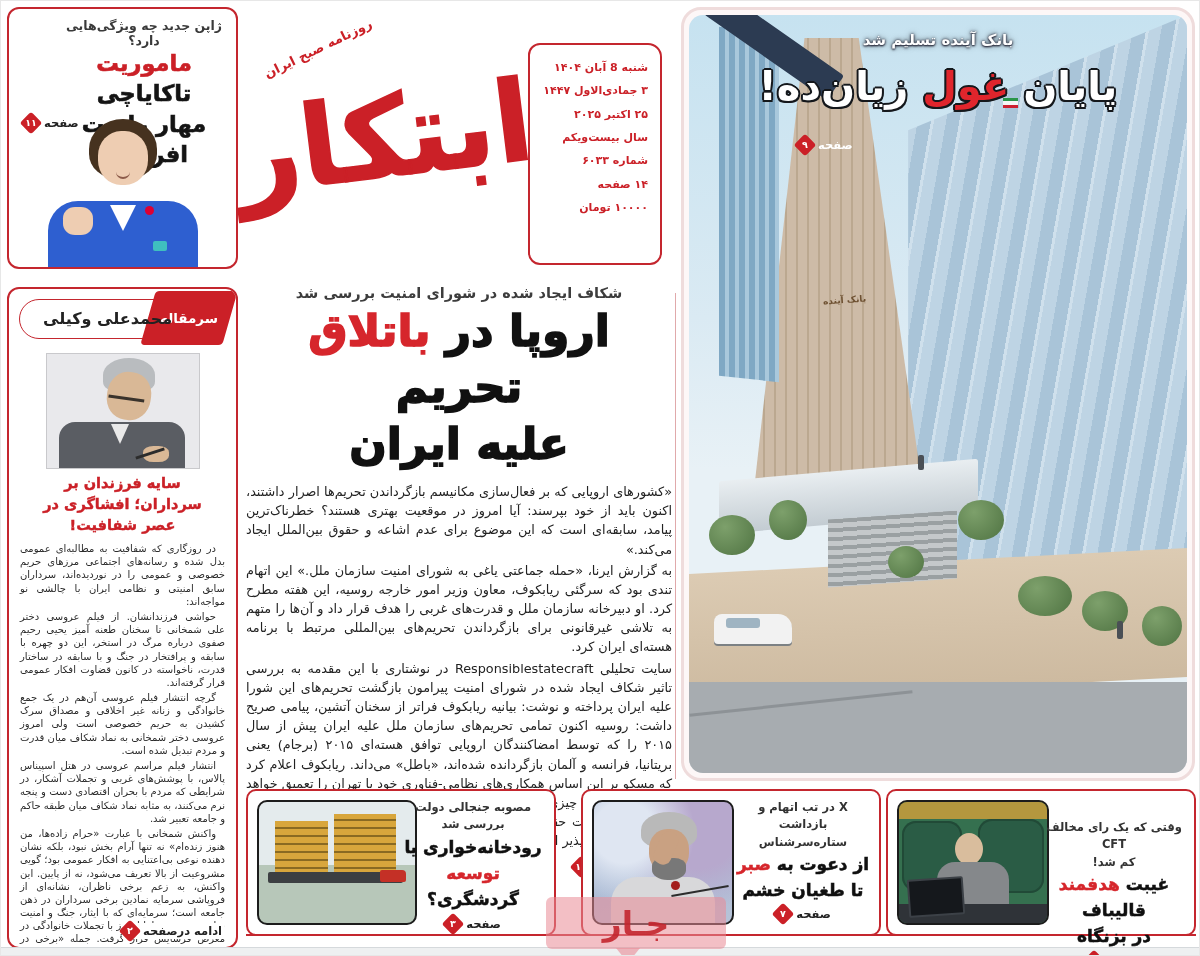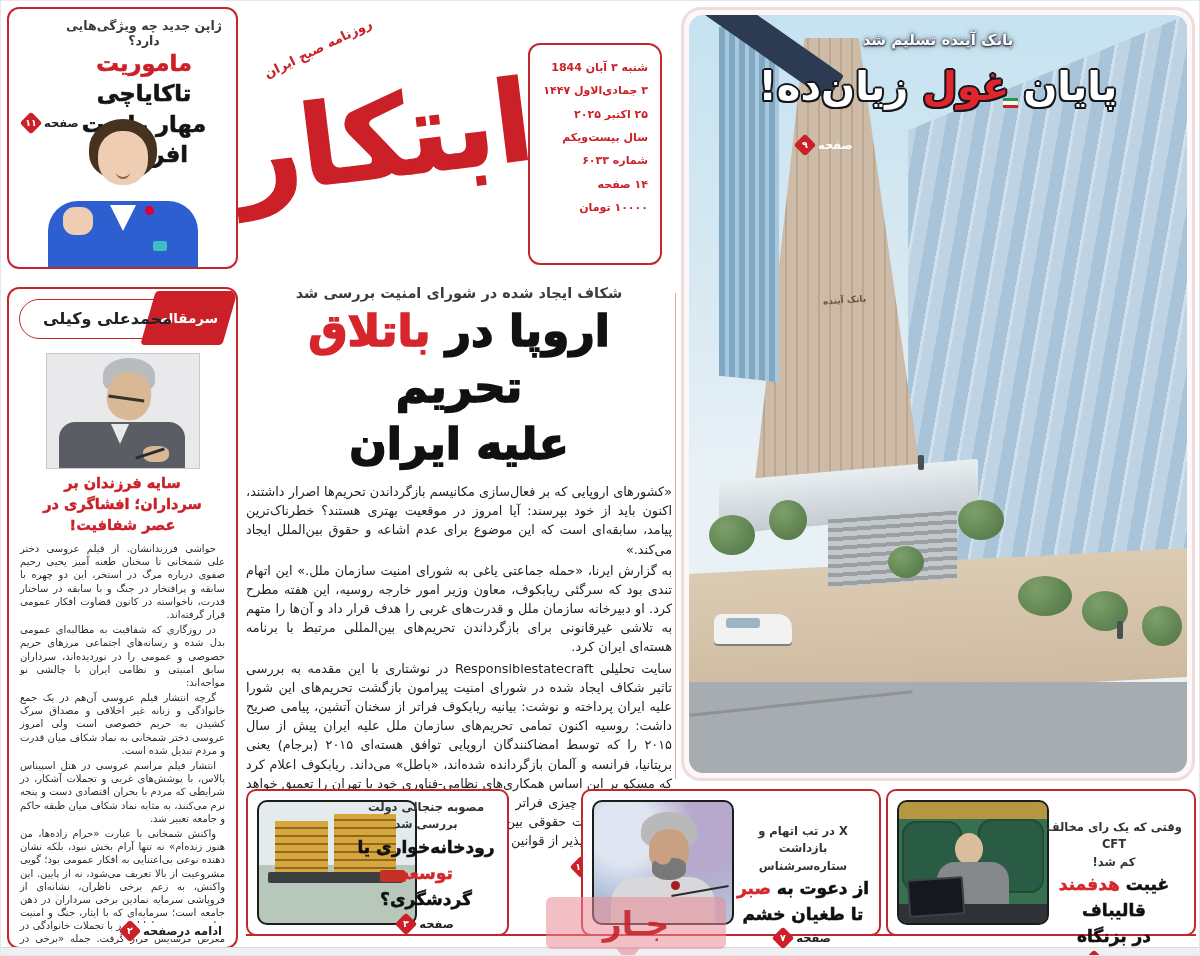--- a/index.html
+++ b/index.html
@@ -177,38 +177,38 @@
       <div class="vk-body"></div>
       <div class="vk-shirt"></div>
       <div class="vk-hair"></div>
       <div class="vk-face"></div>
       <div class="vk-glass"></div>
       <div class="vk-hand"></div>
       <div class="vk-pen"></div>
     </div>
     <div id="ed-headline">سایه فرزندان بر سرداران؛ افشاگری در عصر شفافیت!</div>
     <div id="ed-body" class="body-text">
+      <p>در روزگاری که شفافیت به مطالبه‌ای عمومی بدل شده و رسانه‌های اجتماعی مرزهای حریم خصوصی و عمومی را در نوردیده‌اند، سرداران سابق امنیتی و نظامی ایران با چالشی نو مواجه‌اند:</p>
       <p>حواشی فرزندانشان. از فیلم عروسی دختر علی شمخانی تا سخنان طعنه آمیز یحیی رحیم صفوی درباره مرگ در استخر، این دو چهره با سابقه و پرافتخار در جنگ و با سابقه در ساختار قدرت، ناخواسته در کانون قضاوت افکار عمومی قرار گرفته‌اند.</p>
-      <p>در روزگاری که شفافیت به مطالبه‌ای عمومی بدل شده و رسانه‌های اجتماعی مرزهای حریم خصوصی و عمومی را در نوردیده‌اند، سرداران سابق امنیتی و نظامی ایران با چالشی نو مواجه‌اند:</p>
       <p>گرچه انتشار فیلم عروسی آن‌هم در یک جمع خانوادگی و زنانه غیر اخلاقی و مصداق سرک کشیدن به حریم خصوصی است ولی امروز عروسی دختر شمخانی به نماد شکاف میان قدرت و مردم تبدیل شده است.</p>
       <p>انتشار فیلم مراسم عروسی در هتل اسپیناس پالاس، با پوشش‌های غربی و تجملات آشکار، در شرایطی که مردم با بحران اقتصادی دست و پنجه نرم می‌کنند، به مثابه نماد شکاف میان طبقه حاکم و جامعه تعبیر شد.</p>
       <p>واکنش شمخانی با عبارت «حرام زاده‌ها، من هنوز زنده‌ام» نه تنها آرام بخش نبود، بلکه نشان دهنده نوعی بی‌اعتنایی به افکار عمومی بود؛ گویی مشروعیت از بالا تعریف می‌شود، نه از پایین. این واکنش، به زعم برخی ناظران، نشانه‌ای از فروپاشی سرمایه نمادین برخی سرداران در ذهن جامعه است؛ سرمایه‌ای که با ایثار، جنگ و امنیت ساخته شده بود، اما امروز با تجملات خانوادگی در معرض فرسایش قرار گرفت. جمله «برخی در استخر می‌میرند، برخی در میدان» که رحیم صفوی در مراسم ختم سردار افشار بیان کرد، به‌سرعت به‌عنوان کنایه‌ای به فوت مرحوم آیت‌الله هاشمی رفسنجانی تعبیر شد.</p>
     </div>
     <div id="ed-more" class="pg-row">
       <span>ادامه درصفحه</span>
       <span class="pg-diamond">
           <i>۲</i>
         </span>
     </div>
   </div>
 
   <div id="tagline" class="abs">روزنامه صبح ایران</div>
   <div id="logo" class="abs">ابتکار</div>
   <div id="datebox" class="abs">
-    <div>شنبه ۳ آبان 1844</div>
+    <div>شنبه 8 آبان ۱۴۰۴</div>
     <div>۳ جمادی‌الاول ۱۴۴۷</div>
     <div>۲۵ اکتبر ۲۰۲۵</div>
     <div>سال بیست‌ویکم</div>
     <div>شماره ۶۰۳۳</div>
     <div>۱۴ صفحه</div>
     <div>۱۰۰۰۰ تومان</div>
   </div>
 
   <div id="vsep" class="abs"></div>
   <div id="lead" class="abs">
@@ -261,21 +261,21 @@
       </div>
       <div id="bank-page" class="pg-row">
         <span>صفحه</span>
         <span class="pg-diamond">
             <i>۹</i>
           </span>
       </div>
     </div>
   </div>
 
-  <div class="abs story-box" style="left:245px;width:263px;">
+  <div class="abs story-box" style="left:245px;width:310px;">
     <div class="story-inner">
       <div class="story-photo pa" style="width:160px;">
         <div class="pa-rig pa-rig1"></div>
         <div class="pa-rig pa-rig2"></div>
         <div class="pa-hull"></div>
         <div class="pa-boat"></div>
       </div>
       <div class="story-text" style="width:150px;">
         <div class="kicker">
           <span>مصوبه جنجالی دولت</span><br>
@@ -299,21 +299,21 @@
     <div class="story-inner">
       <div class="story-photo pb" style="width:142px;">
         <div class="pb-body"></div>
         <div class="pb-hair"></div>
         <div class="pb-face"></div>
         <div class="pb-beard"></div>
         <div class="pb-hand"></div>
         <div class="pb-mic"></div>
         <div class="pb-micdot"></div>
       </div>
-      <div class="story-text" style="width:140px;margin-top:24px;">
+      <div class="story-text" style="width:140px;">
         <div class="kicker">
           <span>X در تب اتهام و بازداشت</span><br>
           <span>ستاره‌سرشناس</span>
         </div>
         <div class="story-h">
           <span>از دعوت به </span><span class="hl-red">صبر</span><span></span><br>
           <span>تا طغیان خشم</span><span class="hl-red"></span><span></span>
         </div>
         <div class="pg-row story-page">
           <span>صفحه</span>

